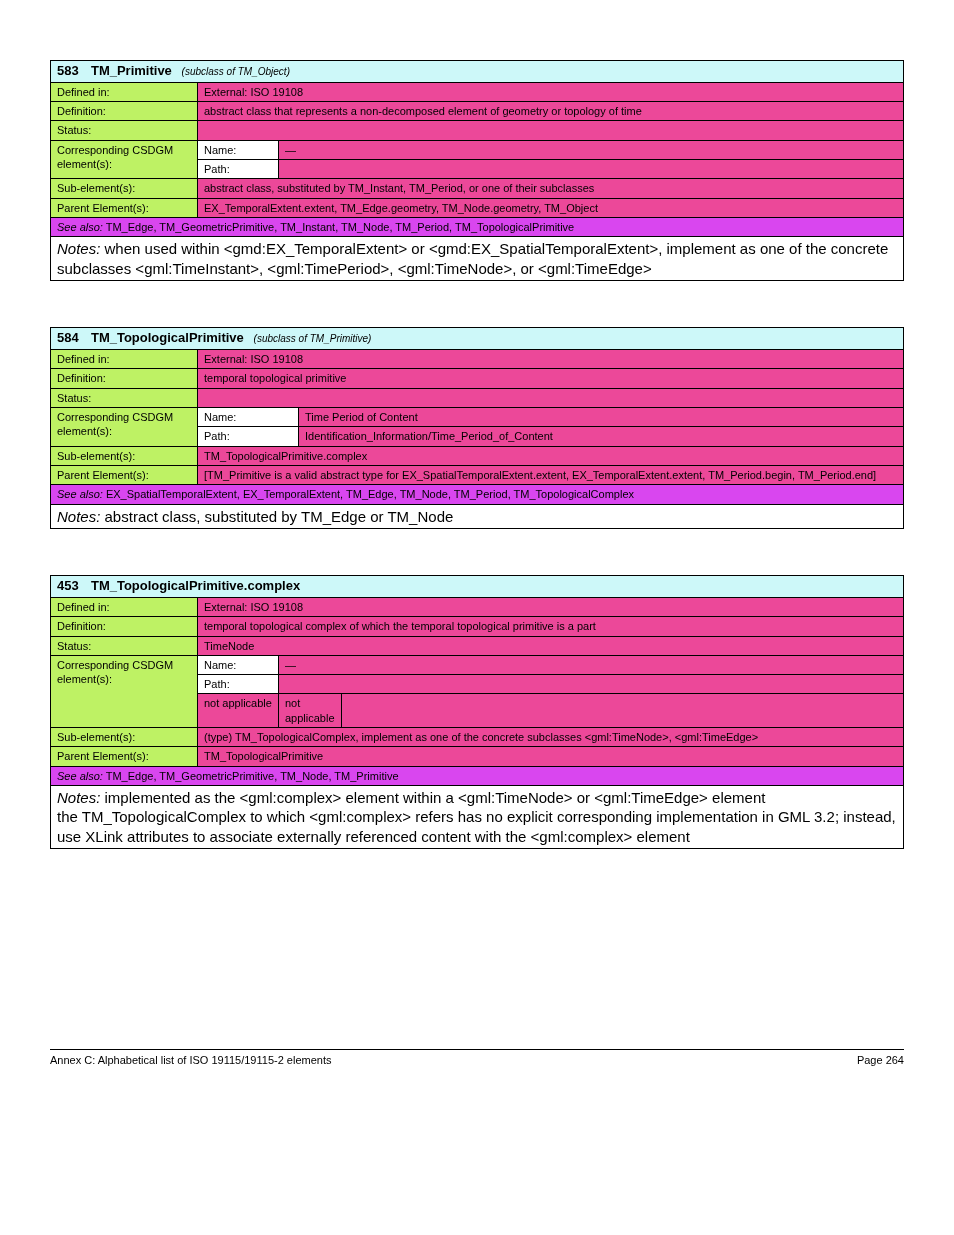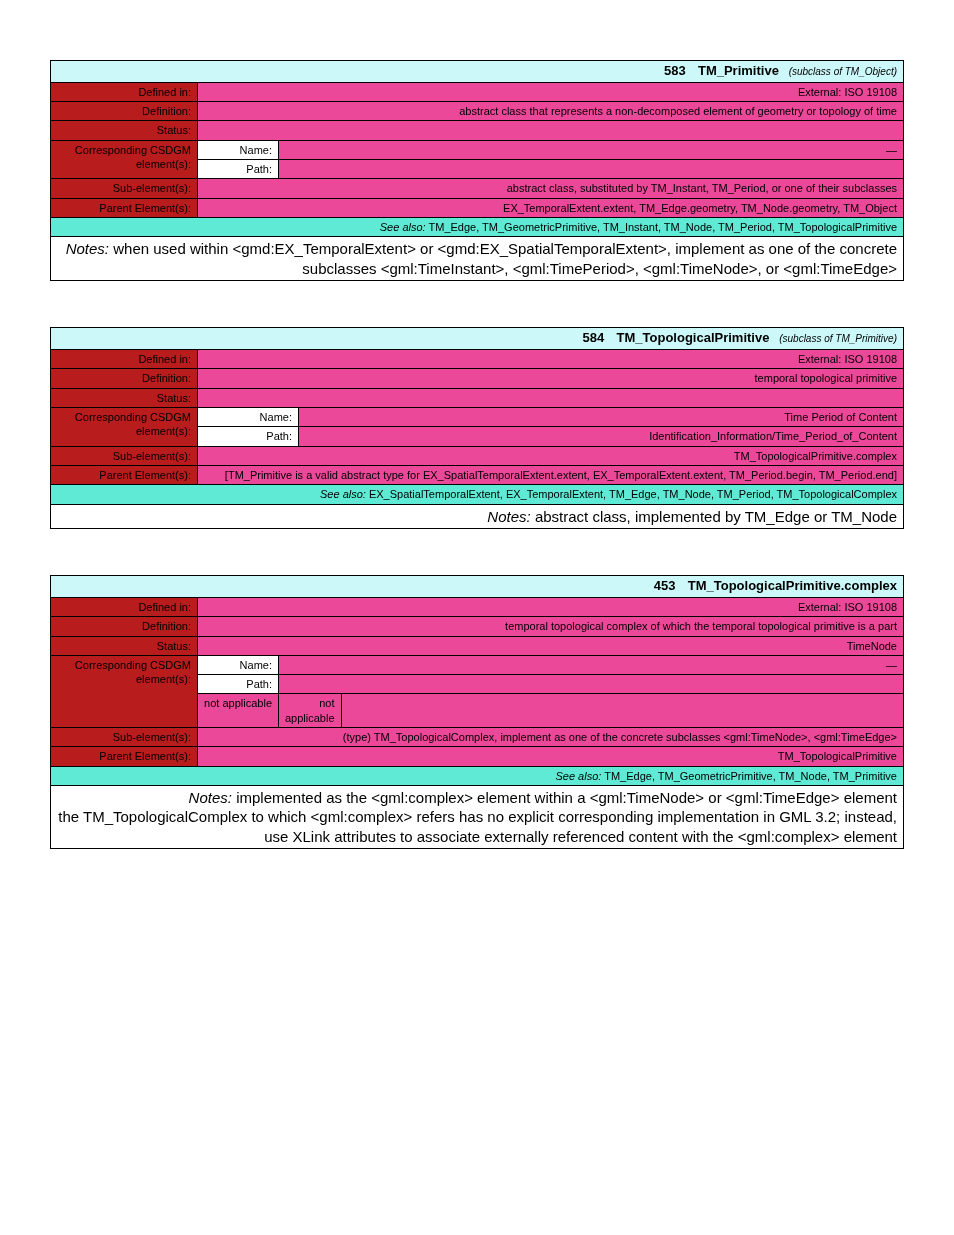--- a/index.html
+++ b/index.html
@@ -7,21 +7,20 @@
     padding: 0;
     background: #fff;
     font-family: Arial, Helvetica, sans-serif;
     color: #000;
     width: 954px;
   }
   .page {
     width: 954px;
     padding: 60px 50px 40px 50px;
     box-sizing: border-box;
-    text-align: right;
   }
   .tbl {
     width: 100%;
     border-collapse: collapse;
     border: 1px solid #000;
     margin-bottom: 46px;
     font-size: 11px;
     line-height: 1.3;
   }
   .tbl td {
@@ -32,24 +31,24 @@
   .hdr-title {
     background: #cdf8f9;
     border: 1px solid #000;
   }
   .hdr-title .serial {
     font-weight: bold;
     font-size: 13px;
   }
   .hdr-title .pri   { font-size: 13px; font-weight: bold; }
   .hdr-title .sub   { font-size: 10px; font-style: italic; }
-  .label            { background: #b91c1c; width: 134px; font-size: 11px; }
+  .label            { background: #bef264; width: 134px; font-size: 11px; }
   .sublabel         { width: 68px; font-size: 11px; margin-left: 23px; }
   .val              { background: #ec4899; font-size: 11px; }
-  .also             { background: #5eead4; font-size: 11px; }
+  .also             { background: #d946ef; font-size: 11px; }
   .notes td         { font-size: 15px; }
   .notes em         { font-style: italic; }
   .footer {
     border-top: 1px solid #000;
     margin-top: 200px;
     display: flex;
     justify-content: space-between;
     font-size: 11px;
     padding-top: 4px;
   }
@@ -154,21 +153,21 @@
     </tr>
     <tr>
       <td class="also" colspan="3">
         <em>See also:</em>
         <span>EX_SpatialTemporalExtent, EX_TemporalExtent, TM_Edge, TM_Node, TM_Period, TM_TopologicalComplex</span>
       </td>
     </tr>
     <tr class="notes">
       <td colspan="3">
         <em>Notes:</em>
-        <span>abstract class, implemented by TM_Edge or TM_Node</span>
+        <span>abstract class, substituted by TM_Edge or TM_Node</span>
       </td>
     </tr>
   </tbody>
     </table>
 
   <table class="tbl">
     <tbody>
         <tr class="hdr-title">
       <td colspan="4">
         <span class="serial">453</span>&nbsp;&nbsp;&nbsp;
@@ -219,13 +218,17 @@
     <tr class="notes">
       <td colspan="4">
         <em>Notes:</em>
         <span>implemented as the &lt;gml:complex&gt; element within a &lt;gml:TimeNode&gt; or &lt;gml:TimeEdge&gt; element</span><br>
         <span>the TM_TopologicalComplex to which &lt;gml:complex&gt; refers has no explicit corresponding implementation in GML 3.2; instead, use XLink attributes to associate externally referenced content with the &lt;gml:complex&gt; element</span>
       </td>
     </tr>
   </tbody>
     </table>
 
+  <div class="footer">
+    <span>Annex C: Alphabetical list of ISO 19115/19115-2 elements</span>
+    <span>Page 264</span>
+  </div>
 </div>
 
 </body></html>

